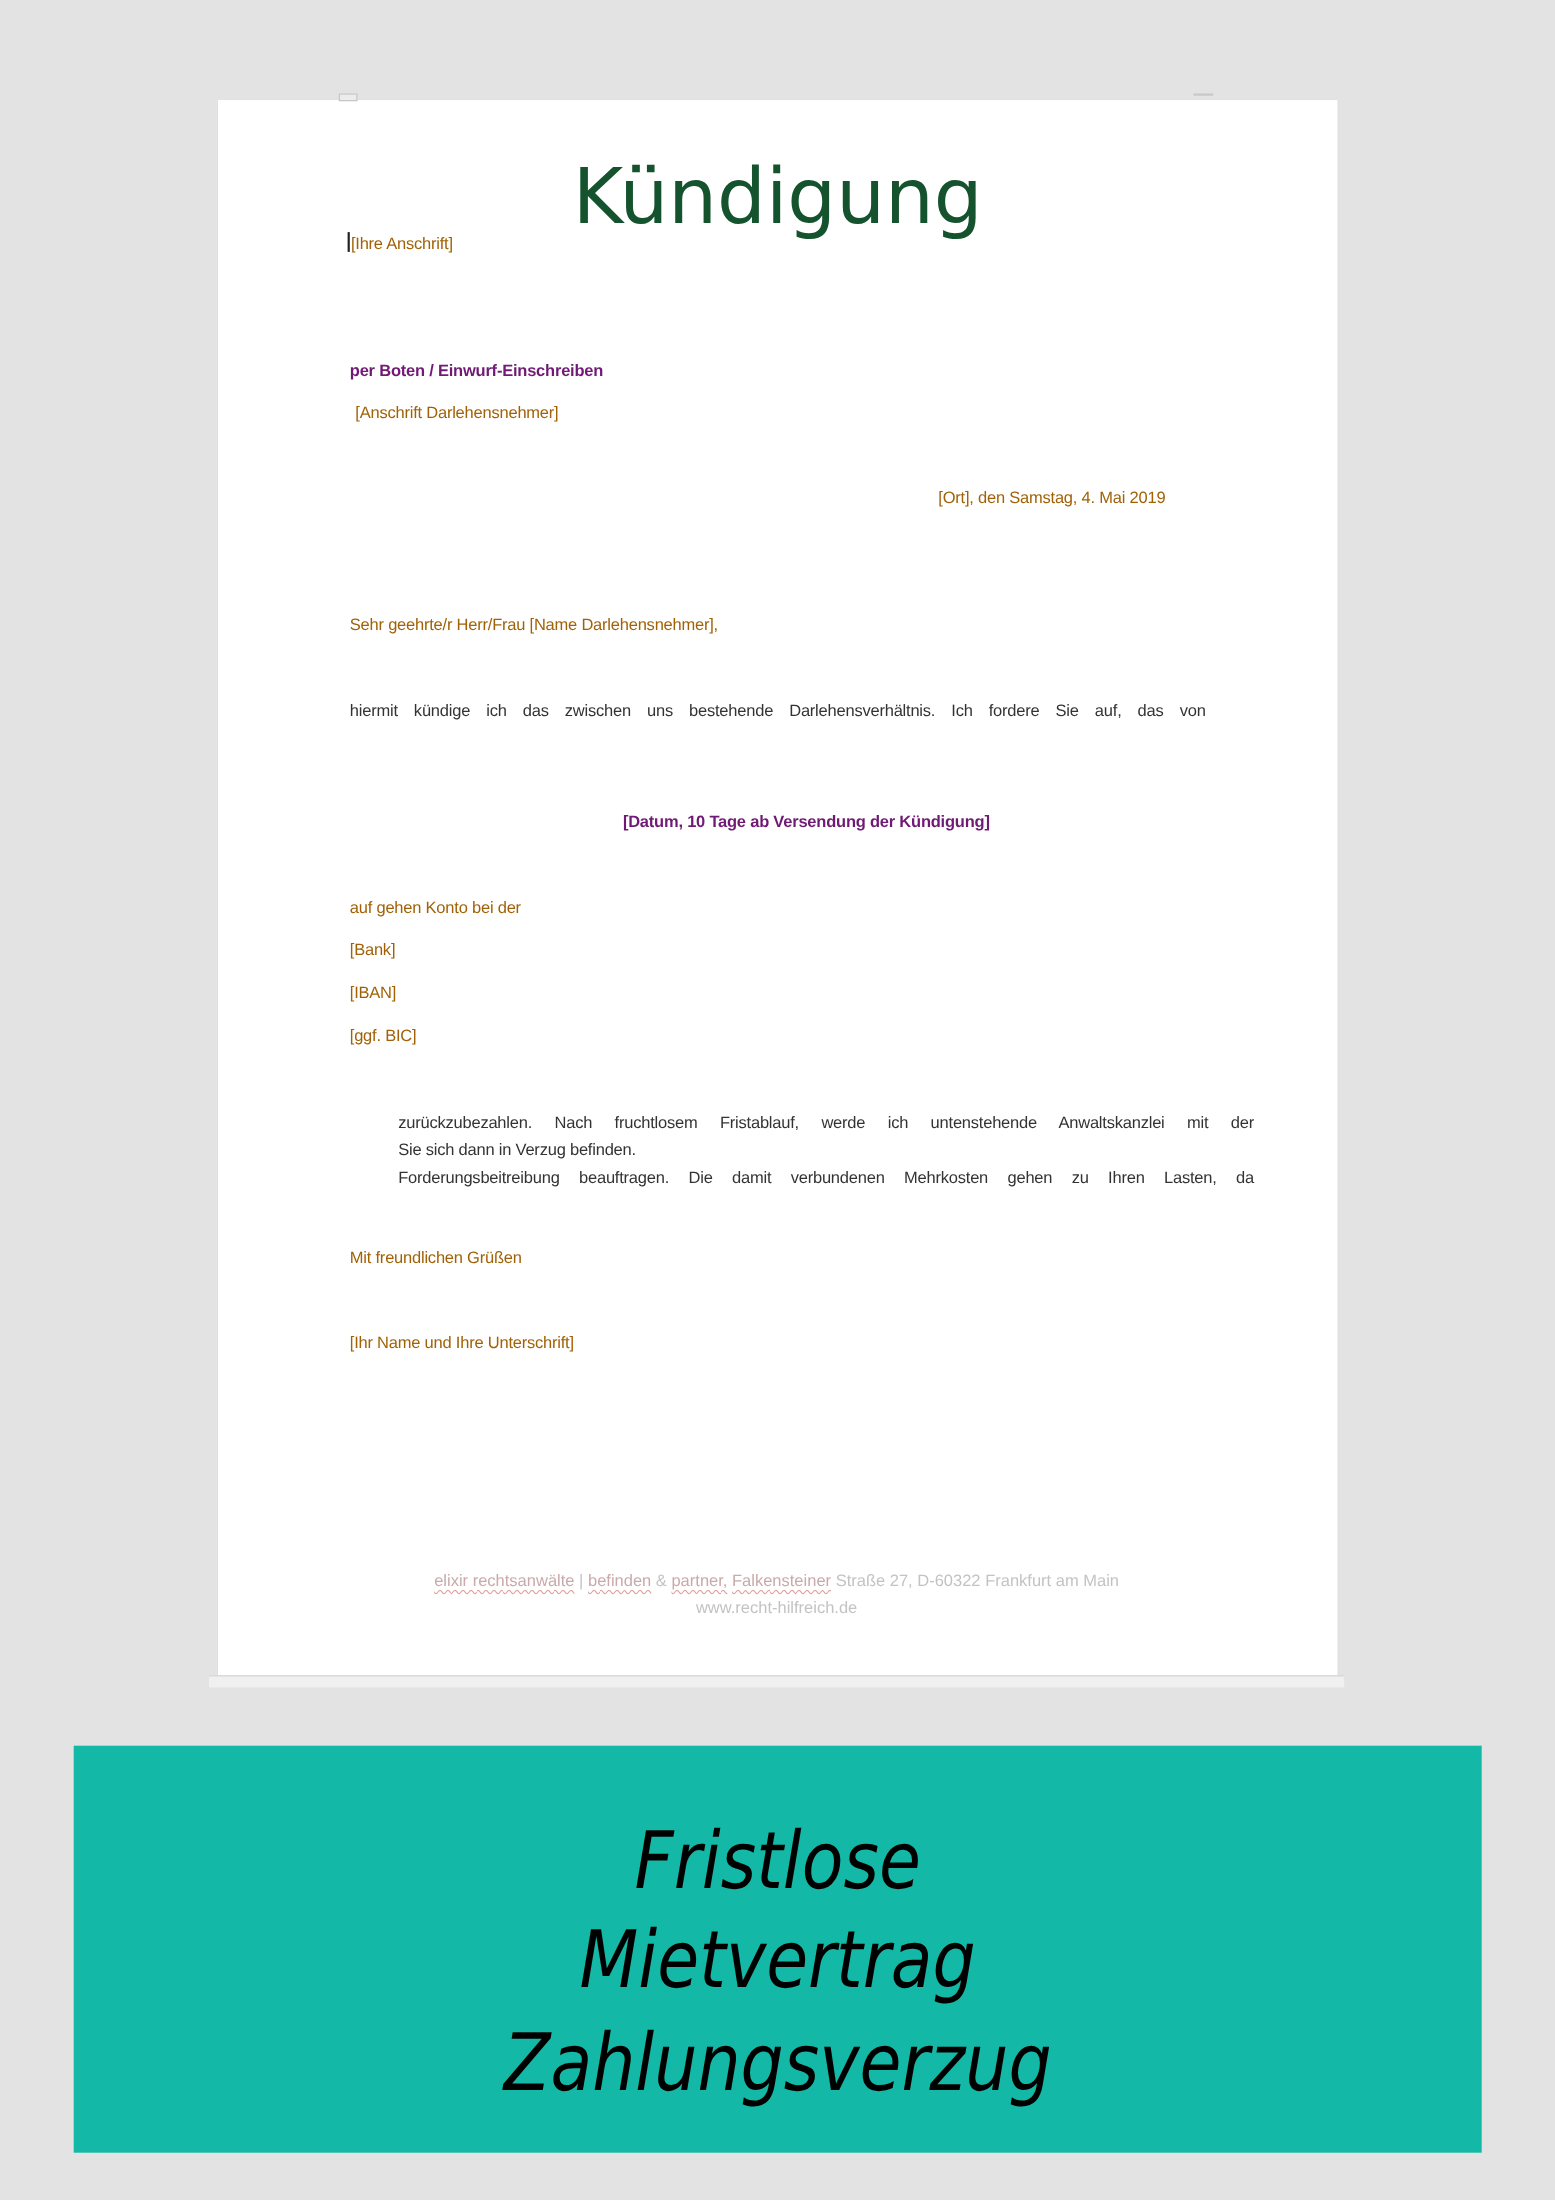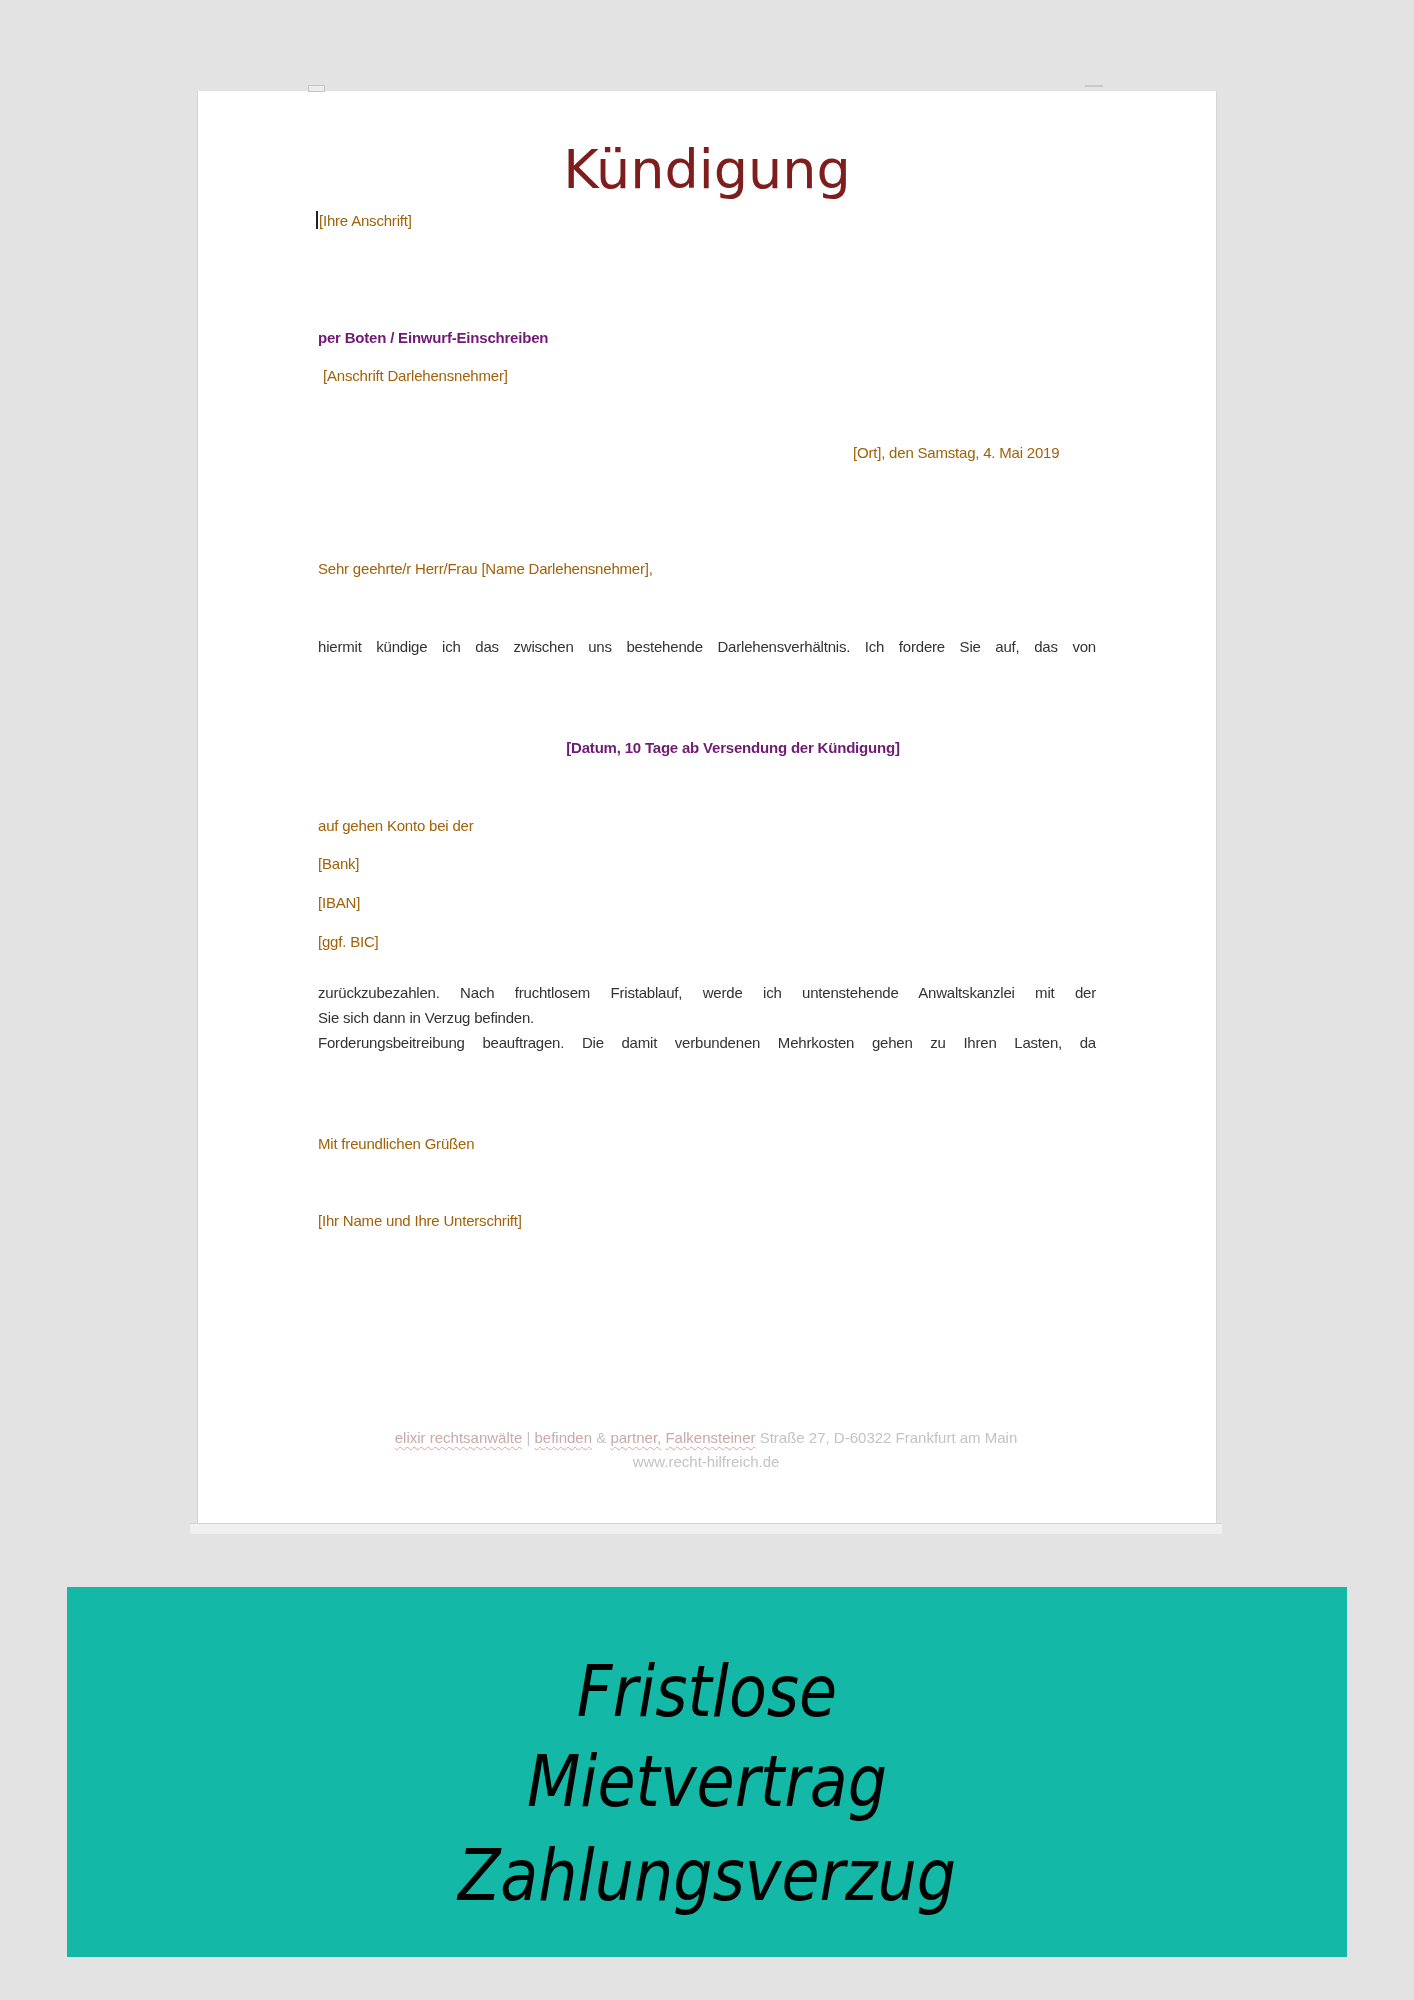--- a/index.html
+++ b/index.html
@@ -34,22 +34,22 @@
     position: absolute; left: 1085px; top: 85px;
     width: 18px; height: 2px;
     background: #c8c8c8;
   }
   .overlay-title {
     position: absolute;
     left: 0; width: 1414px;
     top: 138px;
     text-align: center;
     font-family: "DejaVu Sans", sans-serif;
-    font-size: 54px;
-    color: #7f1d1d;
+    font-size: 70px;
+    color: #14532d;
     letter-spacing: 0px;
   }
   .doc-text {
     position: absolute;
     font-family: "Liberation Sans", sans-serif;
     font-size: 15px;
     color: #a16207;
     white-space: nowrap;
     letter-spacing: -0.2px;
   }
@@ -132,21 +132,21 @@
   <span class="line">hiermit kündige ich das zwischen uns bestehende Darlehensverhältnis. Ich fordere Sie auf, das von</span>
 </div>
 
 <div class="doc-text bold" style="left:0; width:1414px; text-align:center; top:739px;padding-left:26px;">[Datum, 10 Tage ab Versendung der Kündigung]</div>
 
 <div class="doc-text" style="left:318px; top:817px;">auf gehen Konto bei der</div>
 <div class="doc-text" style="left:318px; top:855px;">[Bank]</div>
 <div class="doc-text" style="left:318px; top:894px;">[IBAN]</div>
 <div class="doc-text" style="left:318px; top:933px;">[ggf. BIC]</div>
 
-<div class="justified" style="top:980px;">
+<div class="justified" style="top:1008px;margin-left:44px;">
   <span class="line">zurückzubezahlen. Nach fruchtlosem Fristablauf, werde ich untenstehende Anwaltskanzlei mit der</span>
   <span class="line last">Sie sich dann in Verzug befinden.</span>
   <span class="line">Forderungsbeitreibung beauftragen. Die damit verbundenen Mehrkosten gehen zu Ihren Lasten, da</span>
 </div>
 
 <div class="doc-text" style="left:318px; top:1135px;">Mit freundlichen Grüßen</div>
 <div class="doc-text" style="left:318px; top:1212px;">[Ihr Name und Ihre Unterschrift]</div>
 
 <div class="footer-line" style="top:1429px;">
   <span class="squiggle">elixir rechtsanwälte</span><span> | </span><span class="squiggle">befinden</span><span> &amp; </span><span class="squiggle">partner,</span> <span class="squiggle">Falkensteiner</span><span> Straße 27, D-60322 Frankfurt am Main</span>

